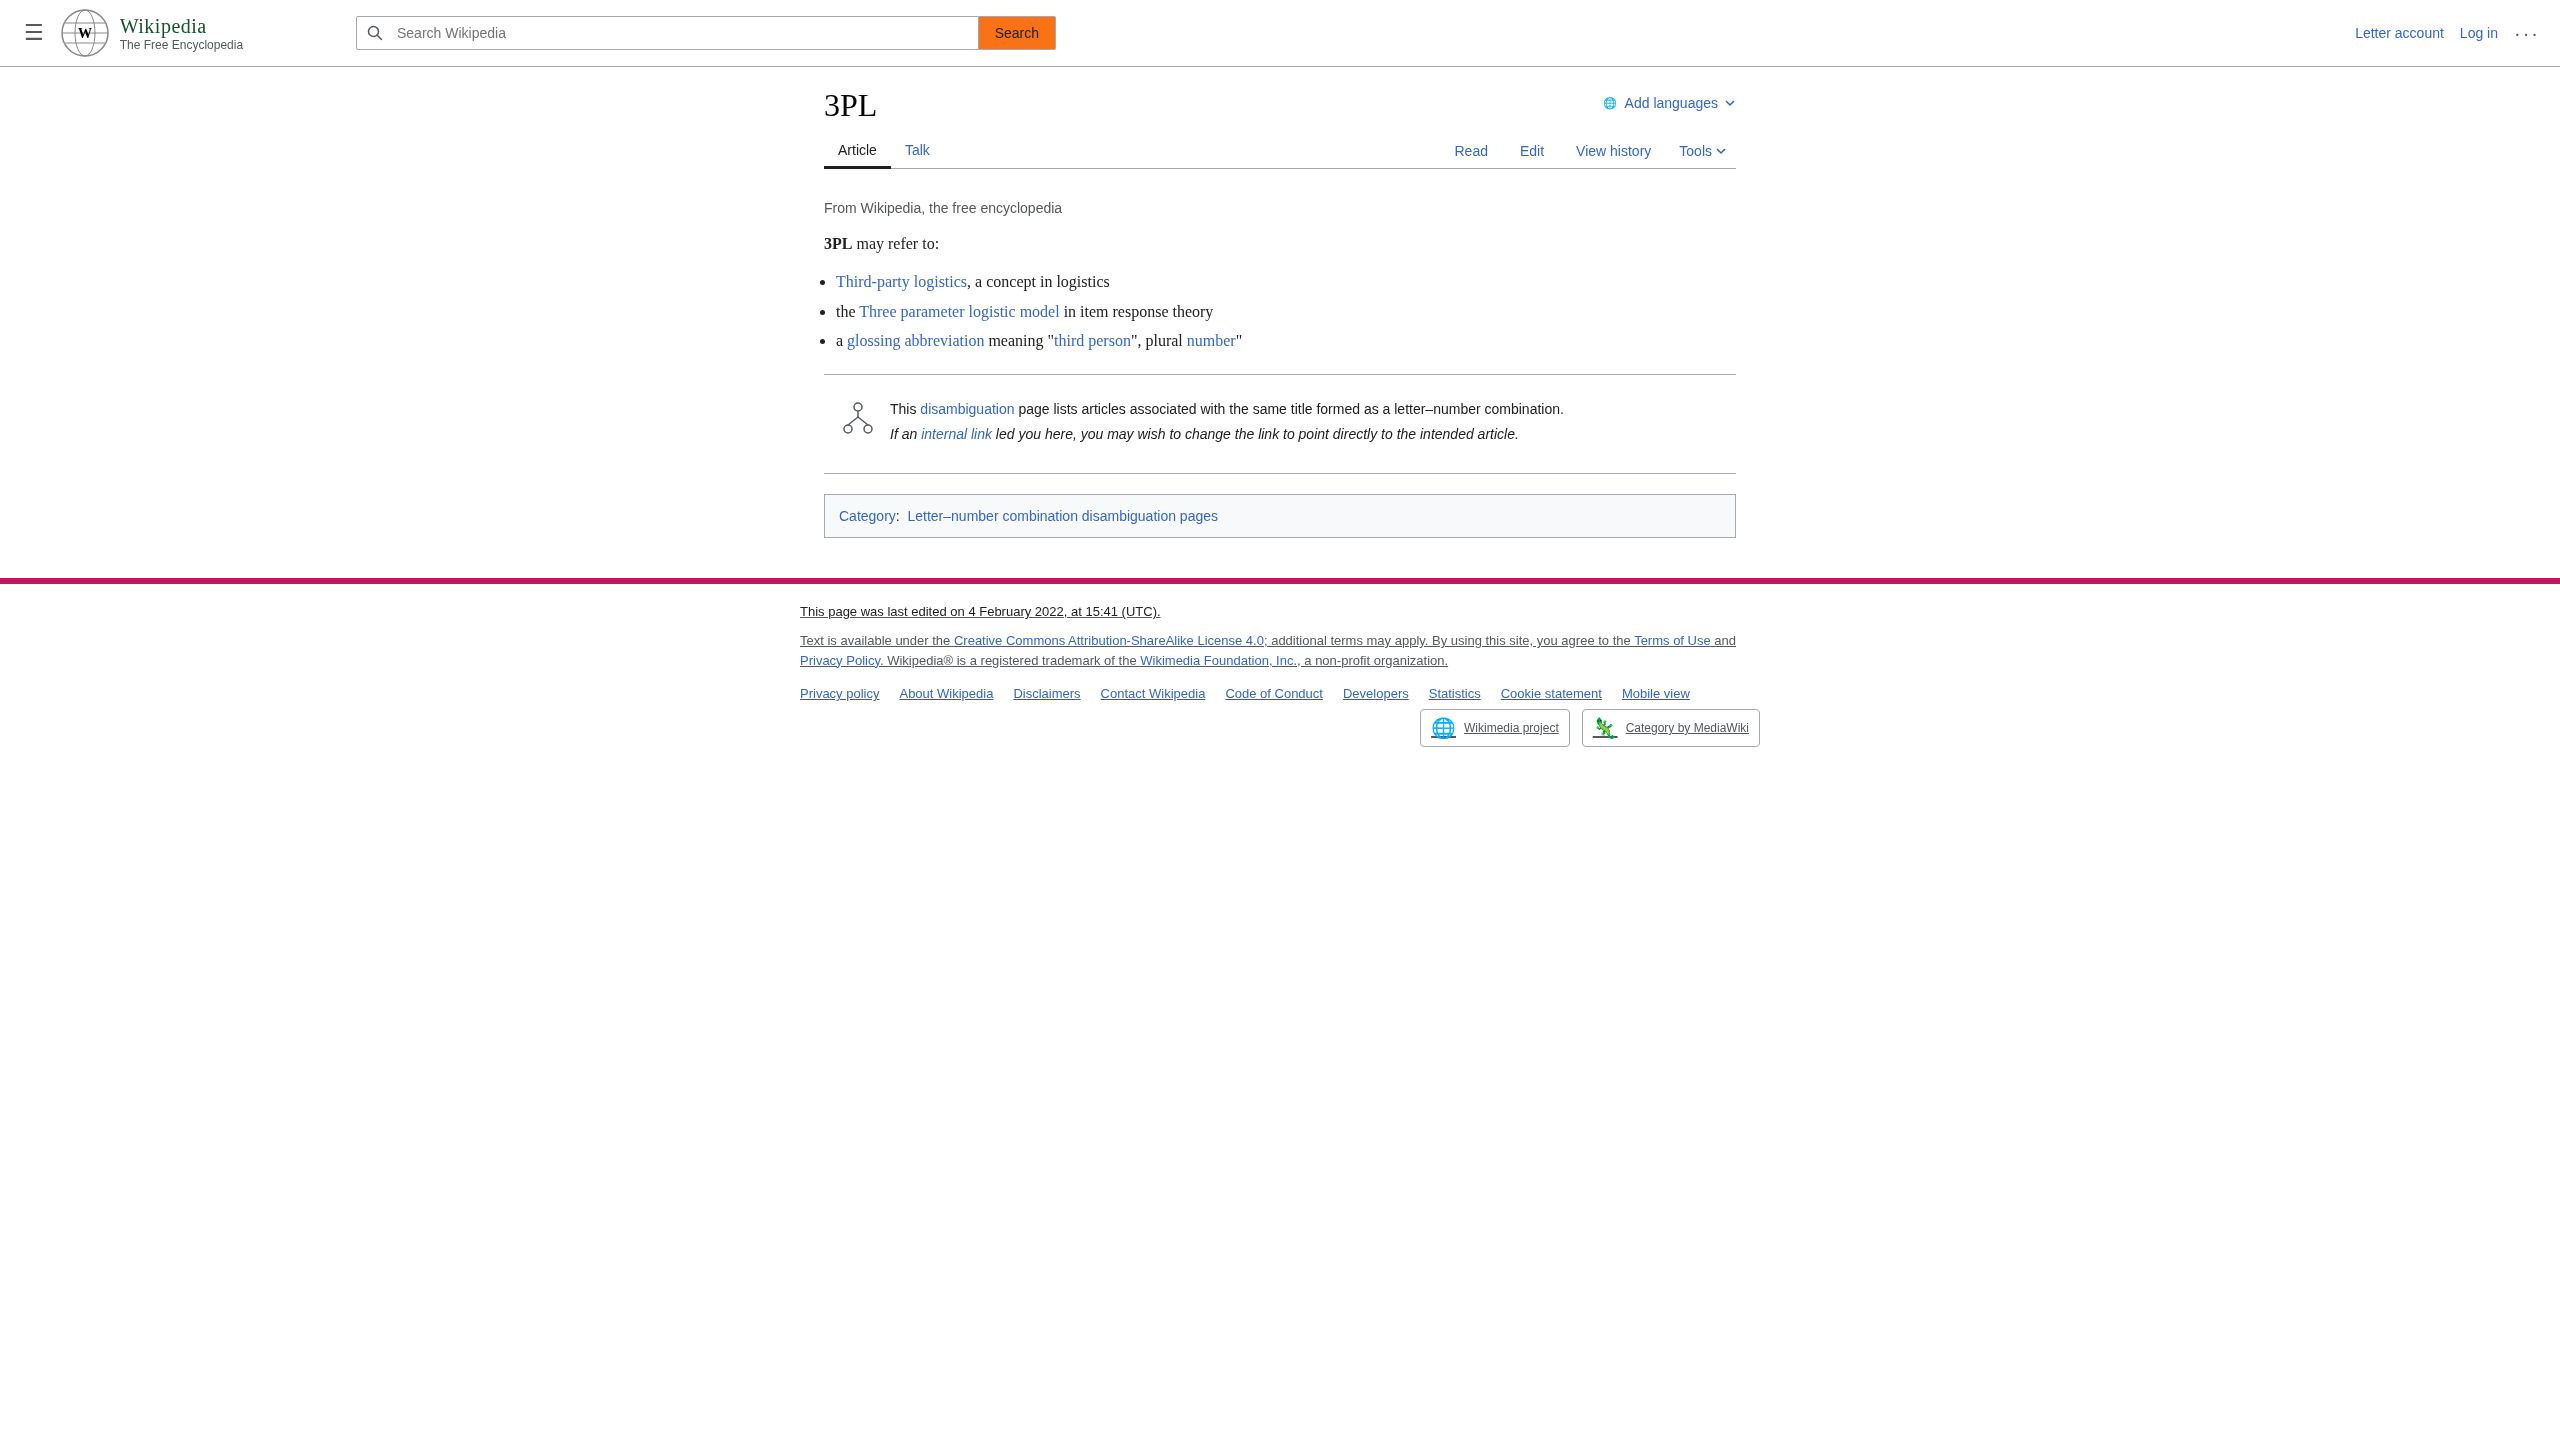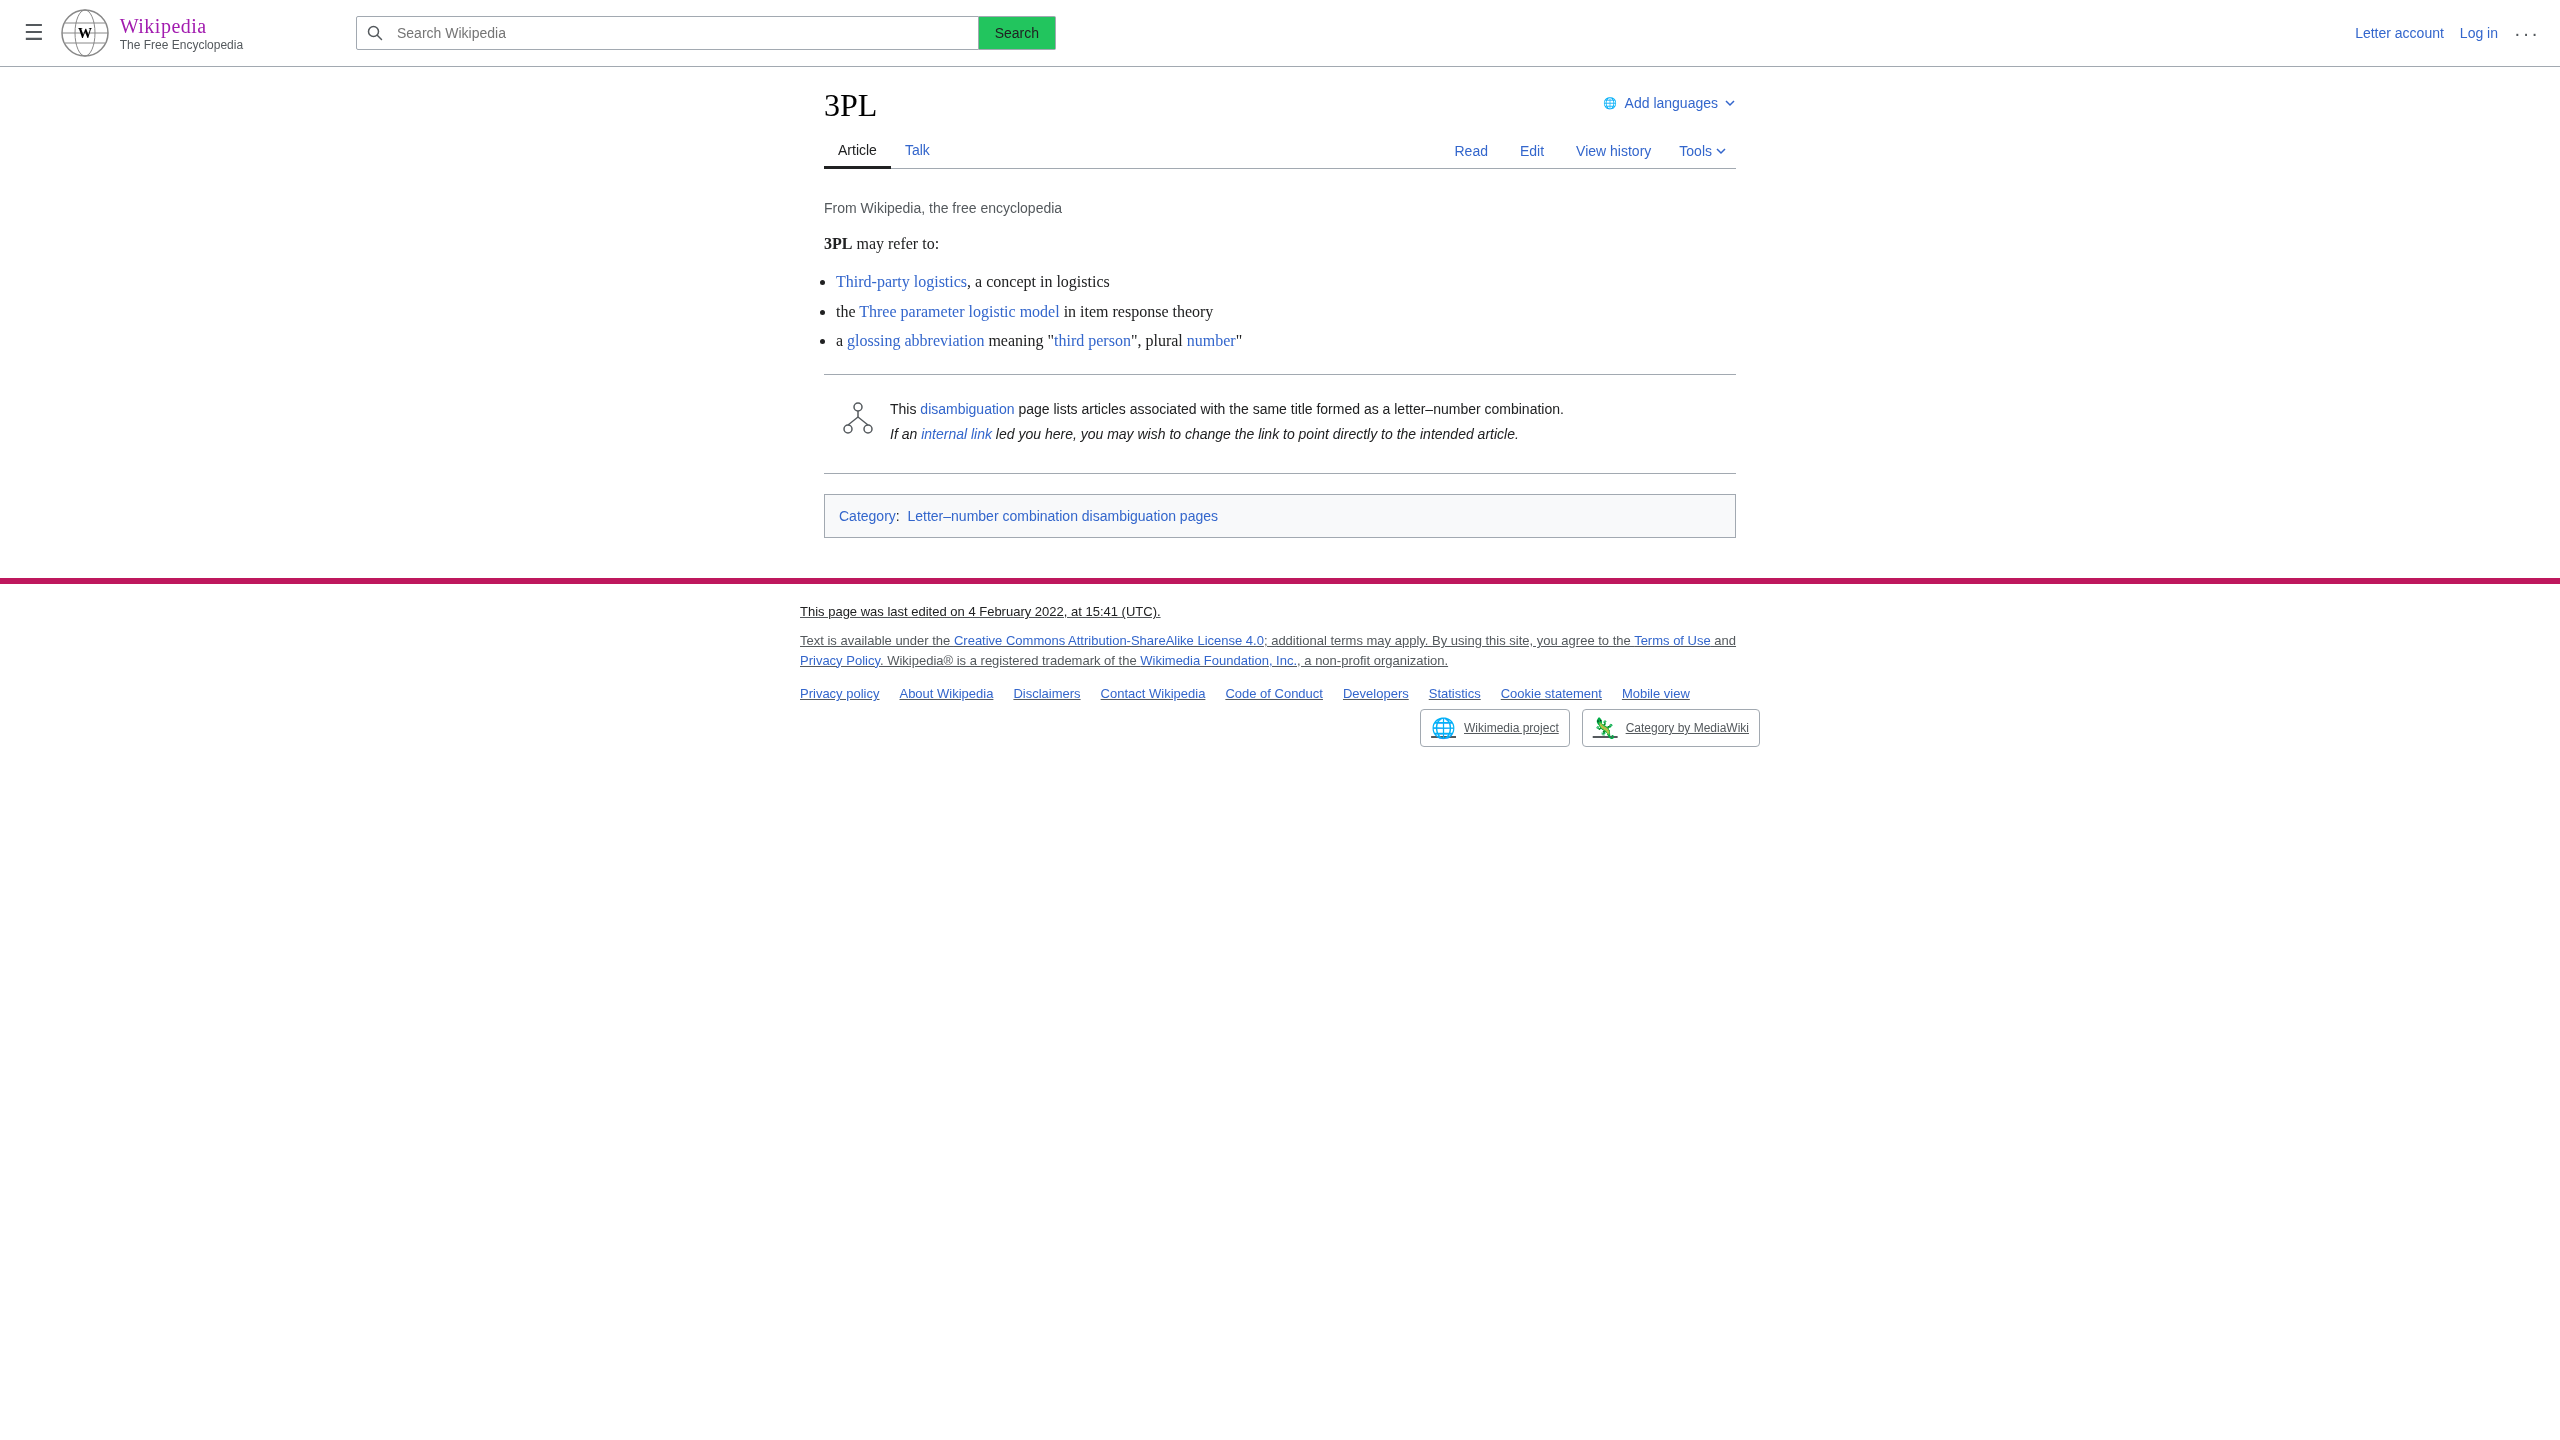--- a/index.html
+++ b/index.html
@@ -35,21 +35,21 @@
       display: flex;
       align-items: center;
       gap: 10px;
       text-decoration: none;
     }
     .logo-globe {
       width: 50px;
       height: 50px;
     }
     .logo-text { display: flex; flex-direction: column; }
-    .logo-title { font-family: 'Linux Libertine', Georgia, serif; font-size: 20px; color: #a21caf; font-weight: normal; letter-spacing: 0.5px; }
+    .logo-title { font-family: 'Linux Libertine', Georgia, serif; font-size: 20px; color: #14532d; font-weight: normal; letter-spacing: 0.5px; }
     .logo-subtitle { font-size: 12px; color: #54595d; font-family: sans-serif; }
 
     .search-form {
       flex: 1;
       display: flex;
       max-width: 700px;
       justify-content: space-between;
     }
     .search-input-wrap {
       display: flex;
@@ -67,21 +67,21 @@
     }
     .search-input {
       flex: 1;
       border: none;
       outline: none;
       font-size: 14px;
       padding: 8px 4px;
       font-family: sans-serif;
     }
     .search-btn {
-      background: #22c55e;
+      background: #f97316;
       border: 1px solid #a2a9b1;
       border-left: none;
       border-radius: 0 2px 2px 0;
       padding: 8px 16px;
       font-size: 14px;
       cursor: pointer;
       font-family: sans-serif;
       color: #202122;
     }
 

